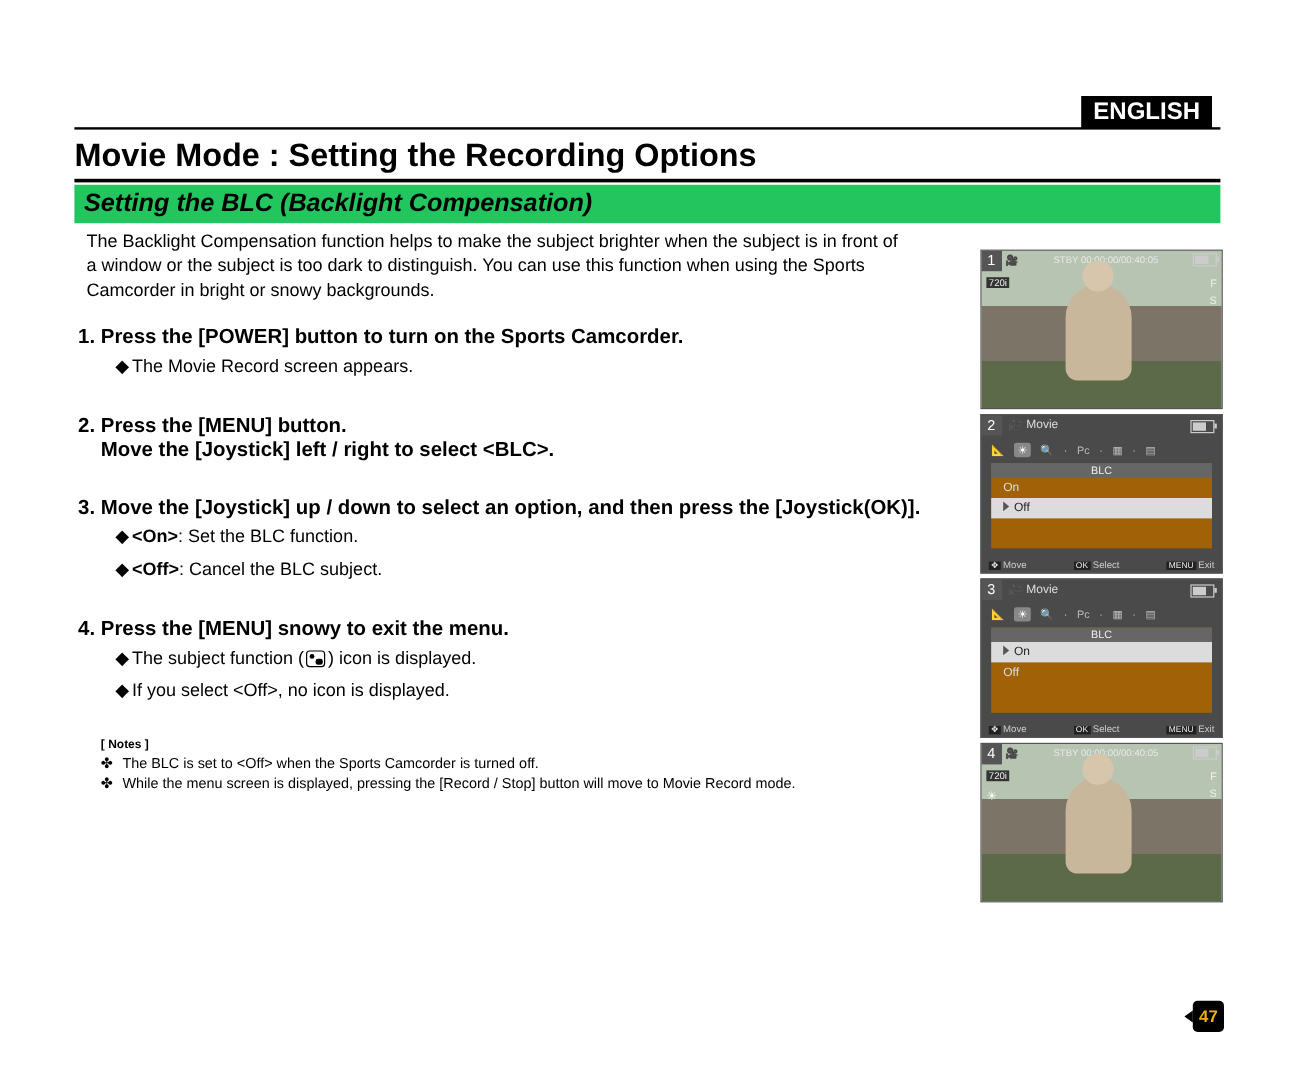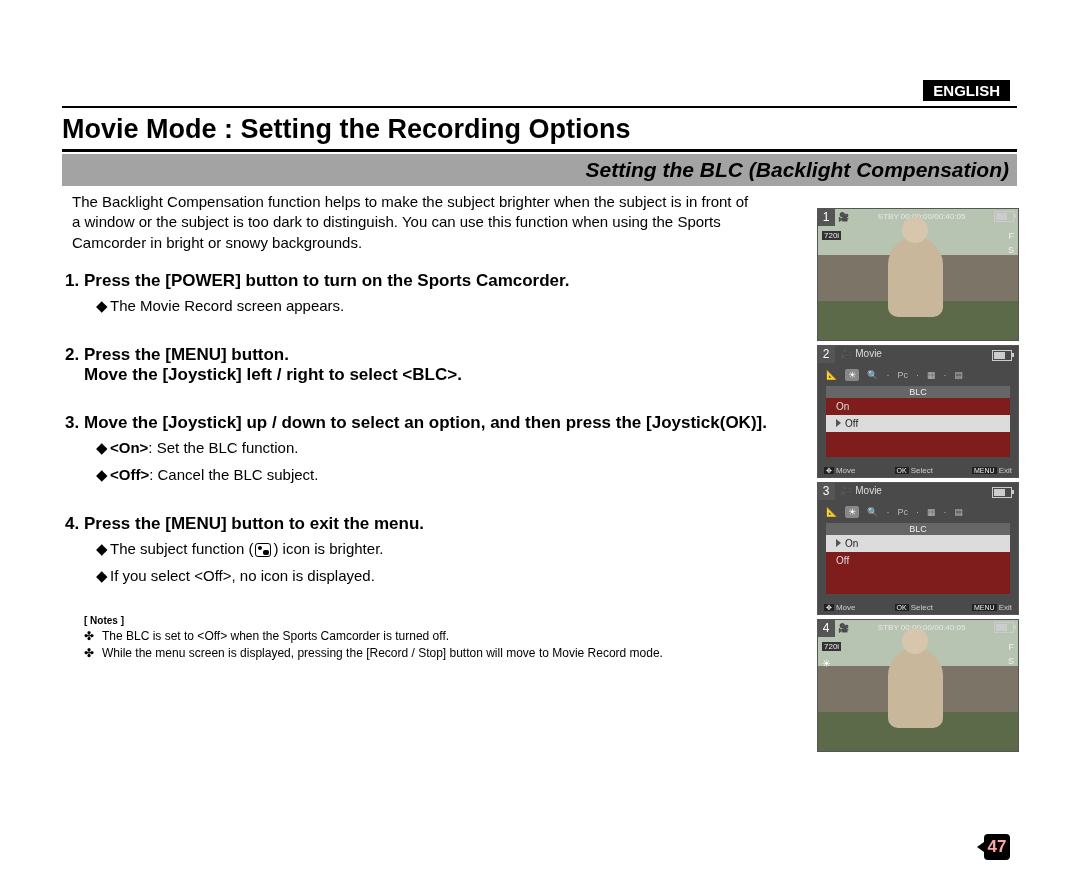--- a/index.html
+++ b/index.html
@@ -17,43 +17,42 @@
     top:82px;
     width:955px;
   }
   .lang{
     position:absolute;
     right:70px;
     top:80px;
     background:#000;
     color:#fff;
     font-weight:bold;
-    font-size:15px;
+    font-size:20px;
     padding:2px 10px;
   }
   .rule-top{
     border-top:2px solid #000;
     margin-top:24px;
   }
   h1{
     font-size:27px;
     font-weight:bold;
     margin:6px 0 4px 0;
   }
   .rule-mid{
     border-top:3px solid #000;
   }
   .subhead{
-    background:#a3a3a3;
+    background:#22c55e;
     font-style:italic;
     font-weight:bold;
     font-size:21px;
     padding:4px 8px;
     margin-top:2px;
-    text-align:right;
   }
   .intro{
     font-size:15px;
     margin:6px 0 0 10px;
     line-height:1.35;
     width:680px;
   }
   ol.steps{
     margin:18px 0 0 0;
     padding-left:22px;
@@ -182,21 +181,21 @@
   }
   .shot.menu .iconrow .sel{
     background:#888;
     color:#fff;
     padding:1px 3px;
     border-radius:2px;
   }
   .shot.menu .panel{
     position:absolute;
     top:40px; left:8px; right:8px; bottom:20px;
-    background:#7f1d1d;
+    background:#a16207;
   }
   .shot.menu .panel .title{
     background:#666; color:#eee; font-size:9px; text-align:center;
     padding:1px 0;
   }
   .shot.menu .panel .opt{
     font-size:10px; color:#ddd; padding:3px 10px;
   }
   .shot.menu .panel .opt.sel{
     background:#dcdcdc; color:#222;
@@ -210,27 +209,27 @@
     position:absolute; bottom:2px; left:6px; right:6px;
     display:flex; justify-content:space-between;
     font-size:8px; color:#ccc;
   }
   .shot.menu .footer .k{
     background:#222; color:#eee; padding:0 2px; margin-right:2px;
     font-size:7px;
   }
   .pagenum{
     position:absolute;
-    right:70px;
+    right:60px;
     bottom:28px;
     width:26px; height:26px;
     background:#000;
-    color:#fca5a5;
+    color:#eab308;
     border-radius:4px;
-    font-size:17px;
+    font-size:14px;
     font-weight:bold;
     display:flex;
     align-items:center;
     justify-content:center;
   }
   .pagenum:before{
     content:"";
     position:absolute;
     left:-7px;
     top:8px;
@@ -274,22 +273,22 @@
     <li>
       <span>Press the [MENU] button.</span><br>
       <span>Move the [Joystick] left / right to select &lt;BLC&gt;.</span>
     </li>
     <li>
       <span>Move the [Joystick] up / down to select an option, and then press the [Joystick(OK)].</span>
       <div class="sub"><span class="dia">◆</span><b>&lt;On&gt;</b><span>: Set the BLC function.</span></div>
       <div class="sub"><span class="dia">◆</span><b>&lt;Off&gt;</b><span>: Cancel the BLC subject.</span></div>
     </li>
     <li>
-      <span>Press the [MENU] button to exit the menu.</span>
-      <div class="sub"><span class="dia">◆</span><span>The subject function (</span><span class="blc-icon"></span><span>) icon is brighter.</span></div>
+      <span>Press the [MENU] snowy to exit the menu.</span>
+      <div class="sub"><span class="dia">◆</span><span>The subject function (</span><span class="blc-icon"></span><span>) icon is displayed.</span></div>
       <div class="sub"><span class="dia">◆</span><span>If you select &lt;Off&gt;, no icon is displayed.</span></div>
     </li>
   </ol>
 
   <div class="notes-head">[ Notes ]</div>
   <div class="notes">
     <div><span class="flw">✤</span><span>The BLC is set to &lt;Off&gt; when the Sports Camcorder is turned off.</span></div>
     <div><span class="flw">✤</span><span>While the menu screen is displayed, pressing the [Record / Stop] button will move to Movie Record mode.</span></div>
   </div>
 

